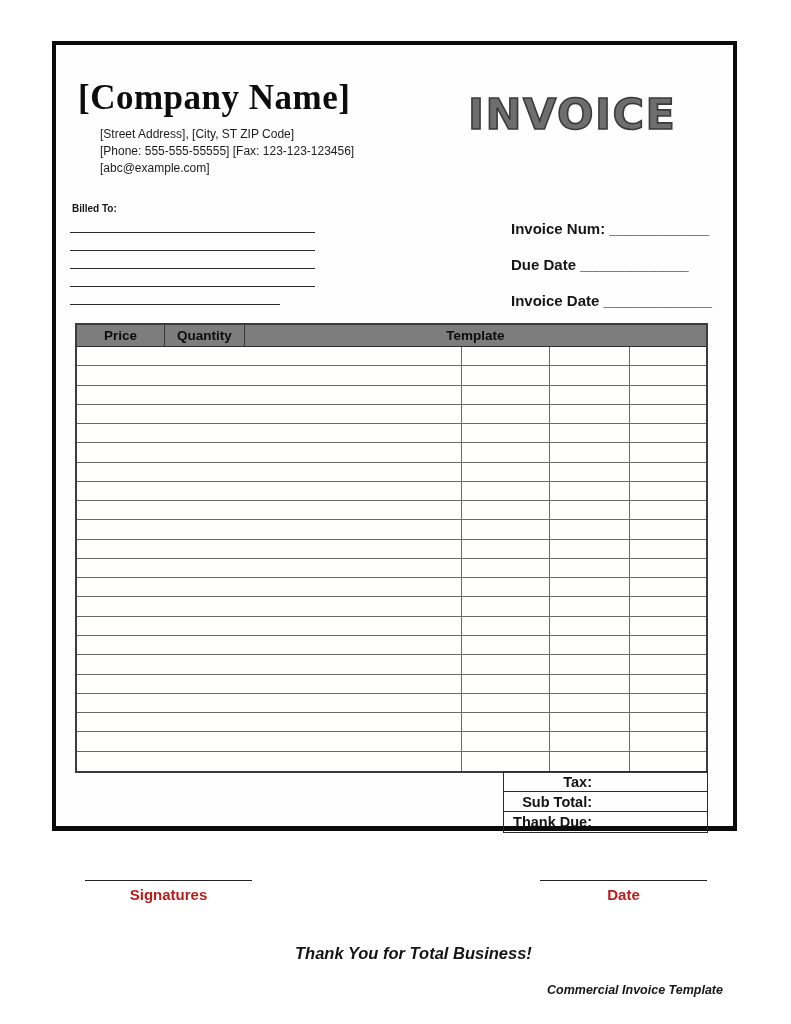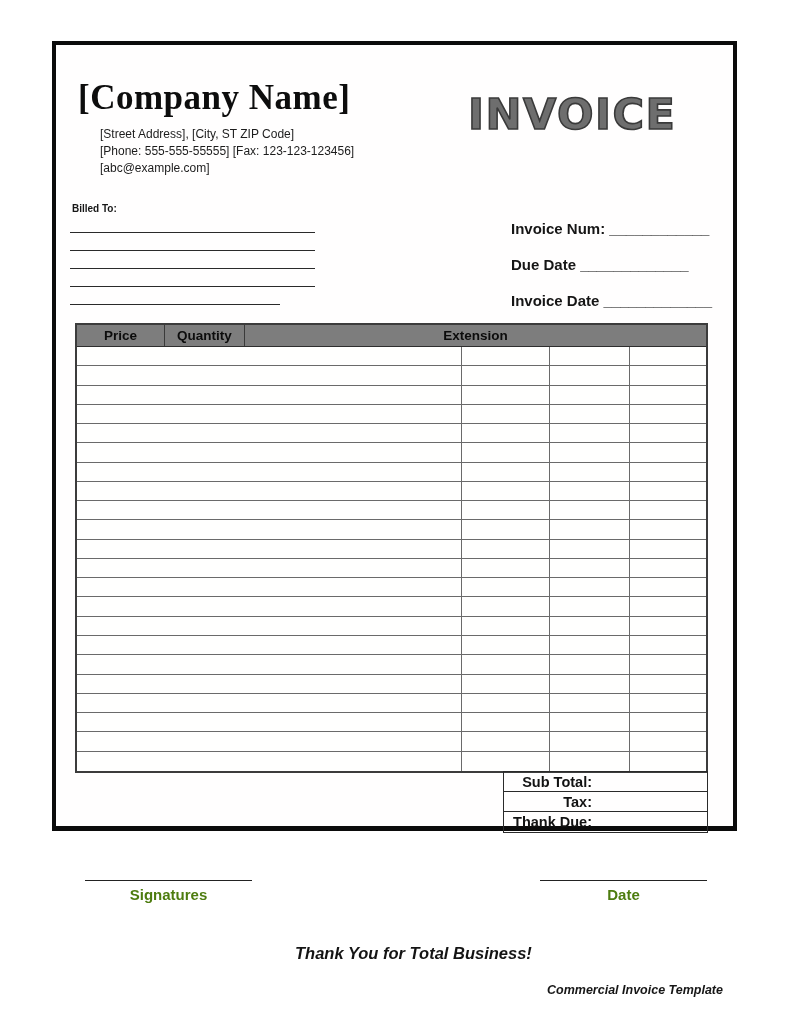--- a/index.html
+++ b/index.html
@@ -99,21 +99,21 @@
     font-weight: bold; font-size: 14.5px; color: #121212;
     white-space: nowrap;
   }
   .total-value { flex: 1; }
   
   .sign-block {
     position: absolute; width: 167px; text-align: center;
   }
   .sign-block .sig-line { width: 167px; height: 0; border-top: 1.5px solid #222222; }
   .sign-block .sig-label {
-    margin-top: 5px; font-weight: bold; font-size: 15px; color: #4d7c0f;
+    margin-top: 5px; font-weight: bold; font-size: 15px; color: #b91c1c;
   }
   .sign-left { left: 29px; top: 835px; }
   .sign-right { left: 484px; top: 835px; }
   
   .footer-thanks {
     position: absolute; left: 239px; top: 899px;
     font-weight: bold; font-style: italic; font-size: 16.5px;
     color: #141414; white-space: nowrap;
   }
   .footer-template {
@@ -149,21 +149,21 @@
   <div class="invoice-meta">
       <div class="meta-row"><span>Invoice Num: </span><span class="meta-line">____________</span></div>
       <div class="meta-row"><span>Due Date </span><span class="meta-line">_____________</span></div>
       <div class="meta-row"><span>Invoice Date </span><span class="meta-line">_____________</span></div>
     </div>
 
   <div class="items-table">
     <div class="items-head">
         <div class="th col1">Price</div>
         <div class="th col2">Quantity</div>
-        <div class="th col3">Extension</div>
+        <div class="th col3">Template</div>
       </div>
     <div class="items-body">
         <div class="tr">
           <div class="td col0"></div>
           <div class="td col1"></div>
           <div class="td col2"></div>
           <div class="td col3"></div>
         </div>
         <div class="tr">
           <div class="td col0"></div>
@@ -289,25 +289,25 @@
           <div class="td col0"></div>
           <div class="td col1"></div>
           <div class="td col2"></div>
           <div class="td col3"></div>
         </div>
       </div>
   </div>
 
   <div class="totals-box">
       <div class="total-row">
+        <span class="total-label">Tax:</span>
+        <span class="total-value"></span>
+      </div>
+      <div class="total-row">
         <span class="total-label">Sub Total:</span>
-        <span class="total-value"></span>
-      </div>
-      <div class="total-row">
-        <span class="total-label">Tax:</span>
         <span class="total-value"></span>
       </div>
       <div class="total-row">
         <span class="total-label">Thank Due:</span>
         <span class="total-value"></span>
       </div>
     </div>
 
   <div class="sign-block sign-left">
     <div class="sig-line"></div>

